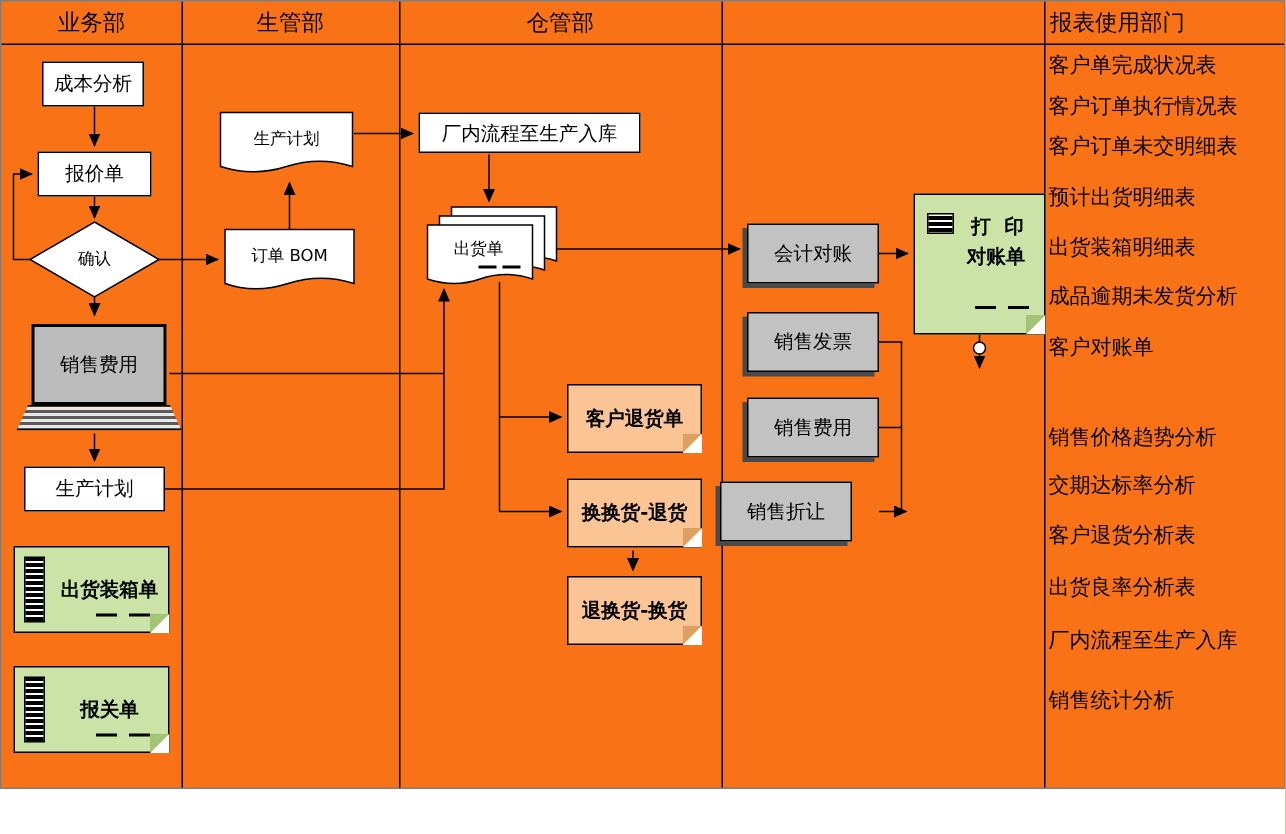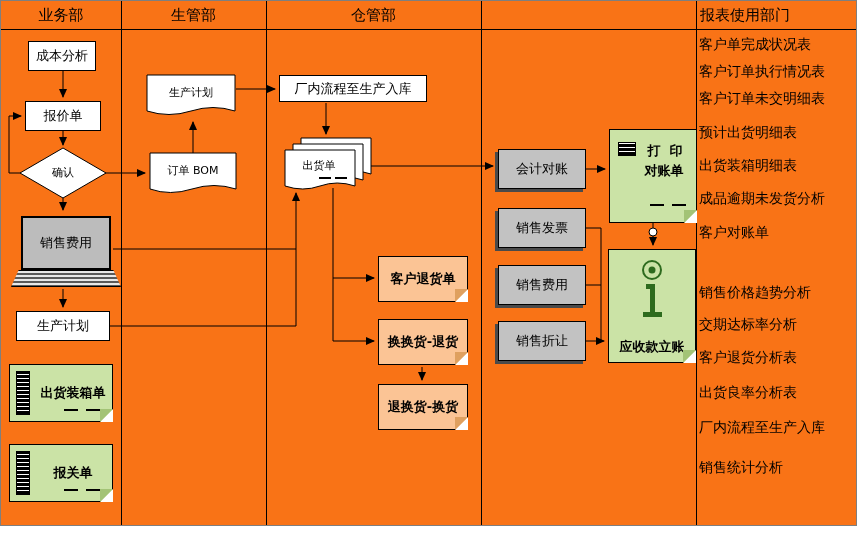--- a/index.html
+++ b/index.html
@@ -138,42 +138,32 @@
   </div>
   <div class="note orange" style="left:377px;top:383px;width:90px;height:46px">
     <span>退换货-换货</span>
     <div class="cut"></div>
     <div class="flap"></div>
   </div>
 
   <div class="card" style="left:497px;top:148px;width:88px;height:40px">会计对账</div>
   <div class="card" style="left:497px;top:207px;width:88px;height:40px">销售发票</div>
   <div class="card" style="left:497px;top:264px;width:88px;height:40px">销售费用</div>
-  <div class="card" style="left:497px;top:320px;width:88px;height:40px">销售折让</div>
+  <div class="card" style="left:479px;top:320px;width:88px;height:40px">销售折让</div>
 
   <div class="note green" style="left:608px;top:128px;width:88px;height:94px">
     <div class="stripes" style="left:8px;top:12px;width:18px;height:14px"></div>
     <div class="note-label pre" style="left:32px;top:12px;width:46px">打  印</div>
     <div class="note-label" style="left:28px;top:32px;width:52px">对账单</div>
     <div class="sig" style="left:40px;top:74px;width:14px"></div>
     <div class="sig" style="left:62px;top:74px;width:14px"></div>
     <div class="cut"></div>
     <div class="flap"></div>
   </div>
 
-  <div class="note green" style="left:607px;top:248px;width:88px;height:114px">
-    <svg style="position:absolute;left:25px;top:8px" width="36" height="72" viewBox="0 0 36 72">
-      <circle cx="18" cy="12" r="9" fill="none" stroke="#2e6b1e" stroke-width="2"></circle>
-      <circle cx="18" cy="12" r="3.5" fill="#2e6b1e"></circle>
-      <path d="M12 26 h9 v28 h7 v5 H9 v-5 h7 V31 h-4 z" fill="#2e6b1e"></path>
-    </svg>
-    <div class="note-label" style="left:0;top:88px;width:100%">应收款立账</div>
-    <div class="cut"></div>
-    <div class="flap"></div>
-  </div>
 
   <div class="report-item" style="top:34px">客户单完成状况表</div>
   <div class="report-item" style="top:61px">客户订单执行情况表</div>
   <div class="report-item" style="top:88px">客户订单未交明细表</div>
   <div class="report-item" style="top:122px">预计出货明细表</div>
   <div class="report-item" style="top:155px">出货装箱明细表</div>
   <div class="report-item" style="top:188px">成品逾期未发货分析</div>
   <div class="report-item" style="top:222px">客户对账单</div>
   <div class="report-item" style="top:282px">销售价格趋势分析</div>
   <div class="report-item" style="top:314px">交期达标率分析</div>

